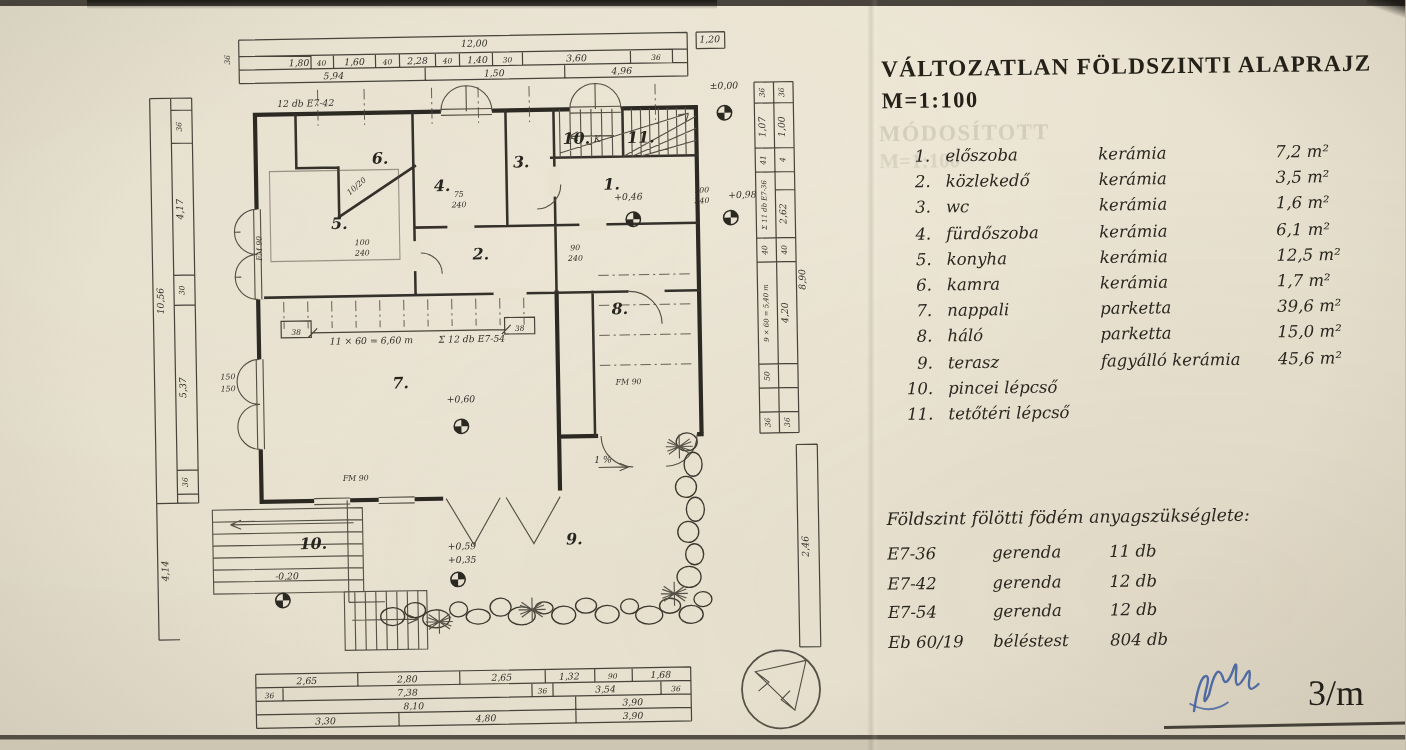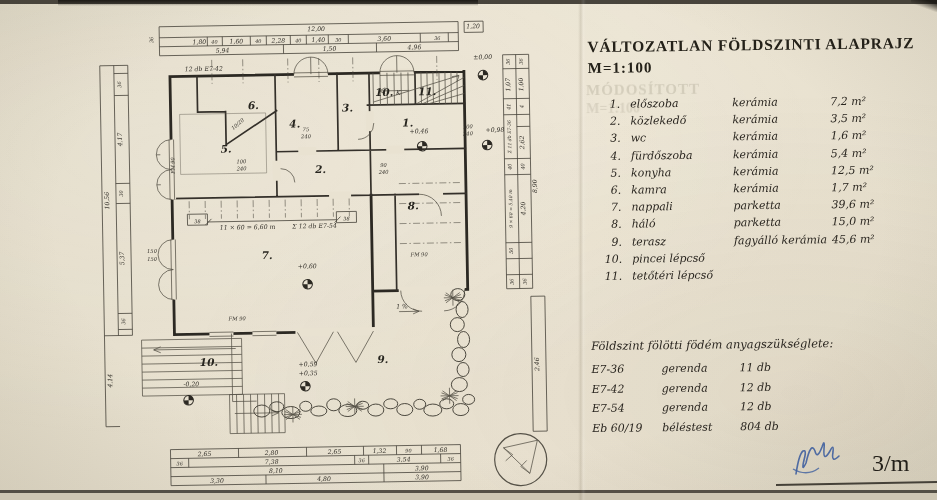--- a/index.html
+++ b/index.html
@@ -47,21 +47,21 @@
          color:rgba(100,92,72,.18);filter:blur(.4px);}
   .ghost2{position:absolute;left:0px;top:99px;font-weight:bold;font-size:14px;color:rgba(100,92,72,.15);filter:blur(.4px);}
 
   .hand{font-family:"DejaVu Serif",serif;font-style:italic;color:#2a2620;}
   .rooms{position:absolute;left:2px;top:96px;width:340px;}
   .room-row{position:relative;height:17.2px;font-size:11px;}
   .room-row span{position:absolute;white-space:nowrap;}
   .c-num{left:4px;width:28px;text-align:right;}
   .c-name{left:42px;text-align:right;}
   .c-mat{left:144px;}
-  .c-area{left:242px;}
+  .c-area{left:262px;}
 
   .mats{position:absolute;left:2px;top:337px;width:340px;}
   .mat-head{font-size:11.5px;margin-bottom:10px;}
   .mat-row{position:relative;height:19.5px;font-size:11px;}
   .mat-row span{position:absolute;white-space:nowrap;}
   .m-code{left:0px;}
   .m-name{left:70px;}
   .m-qty{left:148px;}
 
   .pageref{position:absolute;left:872px;top:450px;font-weight:normal;font-size:24px;color:#23201a;}
@@ -356,21 +356,21 @@
       <div class="room-row">
         <span class="c-num">3.</span>
         <span class="c-name">wc</span>
         <span class="c-mat">kerámia</span>
         <span class="c-area">1,6 m²</span>
       </div>
       <div class="room-row">
         <span class="c-num">4.</span>
         <span class="c-name">fürdőszoba</span>
         <span class="c-mat">kerámia</span>
-        <span class="c-area">5,4 m²</span>
+        <span class="c-area">6,1 m²</span>
       </div>
       <div class="room-row">
         <span class="c-num">5.</span>
         <span class="c-name">konyha</span>
         <span class="c-mat">kerámia</span>
         <span class="c-area">12,5 m²</span>
       </div>
       <div class="room-row">
         <span class="c-num">6.</span>
         <span class="c-name">kamra</span>

